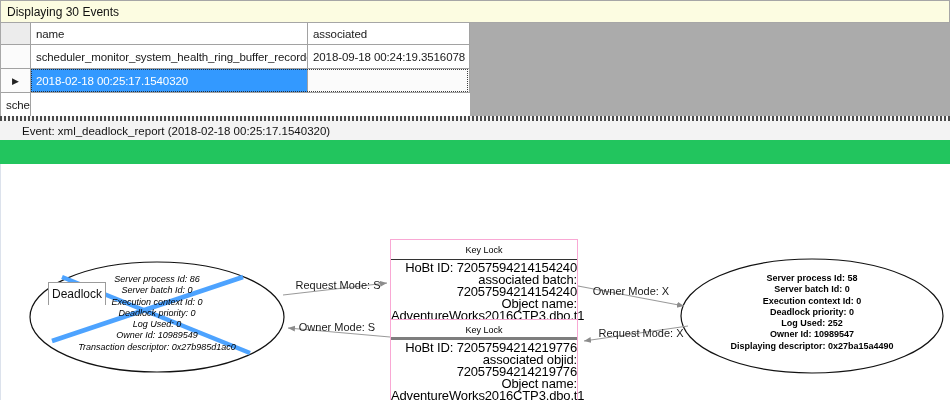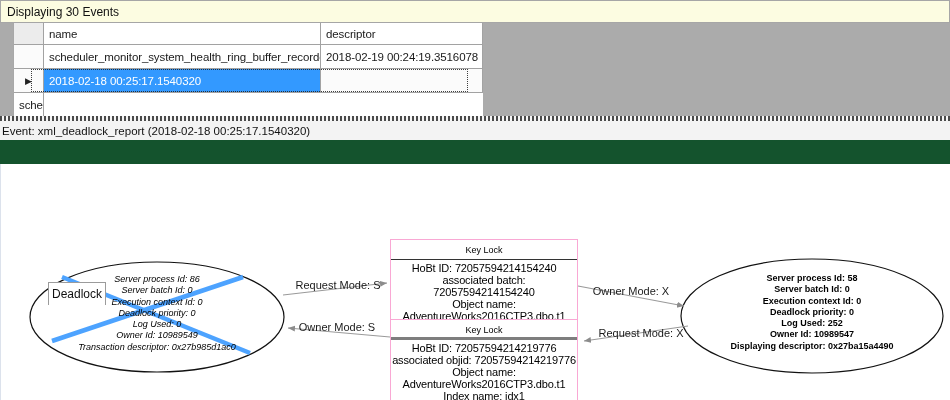--- a/index.html
+++ b/index.html
@@ -6,83 +6,83 @@
   body { font-family:"Liberation Sans", sans-serif; background:#fff; }
   #app { position:relative; width:950px; height:400px; overflow:hidden; background:#fff; }
 
   
   .titlebar { position:absolute; left:0; top:0; width:950px; height:23px;
     background:#FCFCE1; border:1px solid #A6A6A6; font-size:12px; color:#111;
     display:flex; align-items:center; padding-left:6px; }
 
   
   .grid-backdrop { position:absolute; left:0; top:23px; width:950px; height:94px; background:#ABABAB; }
-  .events-grid { position:absolute; left:13px; top:23px; width:470px; background:#fff;
+  .events-grid { position:absolute; left:0; top:23px; width:470px; background:#fff;
     display:grid; grid-template-columns:30px 277px 162px; grid-template-rows:22px 24px 24px 24px;
     border-left:1px solid #A8A8A8; }
   .cell { border-right:1px solid #A2A2A2; border-bottom:1px solid #A2A2A2;
     overflow:hidden; white-space:nowrap; display:flex; align-items:center;
     padding-left:5px; font-size:11.5px; letter-spacing:-0.1px; color:#1a1a1a; background:#fff; }
   .corner { background:#ECECEC; padding:0; }
   .rowhdr { background:#FBFBFB; padding:0; justify-content:center; }
   .hdr { background:#fff; }
   .sel { background:#3399FF; color:#fff; }
   .row-indicator { font-size:9px; color:#222; }
   .focus-rect { position:absolute; left:31px; top:69px; width:437px; height:23px;
     border:1px dotted rgba(30,30,30,0.85); pointer-events:none; }
 
   .hatch { position:absolute; left:0; top:116px; width:950px; height:5px;
     background:repeating-linear-gradient(90deg,#4a4a4a 0 2px,#f5f5f5 2px 4px); }
 
   .event-strip { position:absolute; left:0; top:121px; width:950px; height:19px;
-    background:#F3F3F3; display:flex; align-items:center; padding-left:2px;
+    background:#F3F3F3; display:flex; align-items:center; padding-left:22px;
     font-size:11.5px; color:#111; }
 
-  .tab-zone { position:absolute; left:0; top:140px; width:950px; height:25px; background:#14532d; }
+  .tab-zone { position:absolute; left:0; top:140px; width:950px; height:25px; background:#22c55e; }
   .tab { position:absolute; display:flex; align-items:center; justify-content:center;
     font-size:12px; color:#111; border:1px solid #9B9B9B; }
   .tab-inactive { left:8px; top:147px; width:40px; height:17px; background:#F1F1F1; }
   .tab-active { left:48px; top:142px; width:58px; height:23px; background:#fff;
     border-bottom:none; z-index:3; }
 
   .panel { position:absolute; left:0; top:164px; width:950px; height:236px;
     background:#fff; border-left:1px solid #DCE2EC; }
 
   
   svg.graph { position:absolute; left:0; top:165px; width:950px; height:235px; }
   svg.graph text { font-family:"Liberation Sans", sans-serif; font-size:11px; fill:#1a1a1a; }
 
   .proc-text { position:absolute; width:240px; text-align:center;
     font-size:9px; line-height:11.3px; color:#000; z-index:2; }
   .lockbox { position:absolute; width:188px; background:#fff;
     border:1px solid #f9a8d4; z-index:2; }
   .lockbox-title { height:20px; line-height:20px; text-align:center; font-size:9px;
     color:#000; border-bottom:1px solid #333; }
   .lockbox.thick .lockbox-title { border-bottom:3px solid #7e7e7e; }
-  .lockbox-body { padding-top:2px; text-align:center; font-size:11px; line-height:12px;
+  .lockbox-body { padding-top:2px; text-align:right; font-size:13px; line-height:12px;
     letter-spacing:-0.15px; color:#000; padding-bottom:2px; }
 </style>
 </head>
 <body>
 
 <div id="app">
 
   <div class="titlebar">Displaying 30 Events</div>
 
   <div class="grid-backdrop"></div>
 
   <div class="events-grid">
 
     <div class="cell corner"></div>
     <div class="cell hdr">name</div>
-    <div class="cell hdr">descriptor</div>
+    <div class="cell hdr">associated</div>
 
     <div class="cell rowhdr"></div>
     <div class="cell">scheduler_monitor_system_health_ring_buffer_recorded</div>
-    <div class="cell">2018-02-19 00:24:19.3516078</div>
+    <div class="cell">2018-09-18 00:24:19.3516078</div>
 
     <div class="cell rowhdr">
       <span class="row-indicator">▶</span>
     </div>
     <div class="cell sel">2018-02-18 00:25:17.1540320</div>
 
     <div class="cell rowhdr"></div>
     <div class="cell">scheduler_monitor_system_health_ring_buffer_recorded</div>
   </div>
   <div class="focus-rect"></div>

